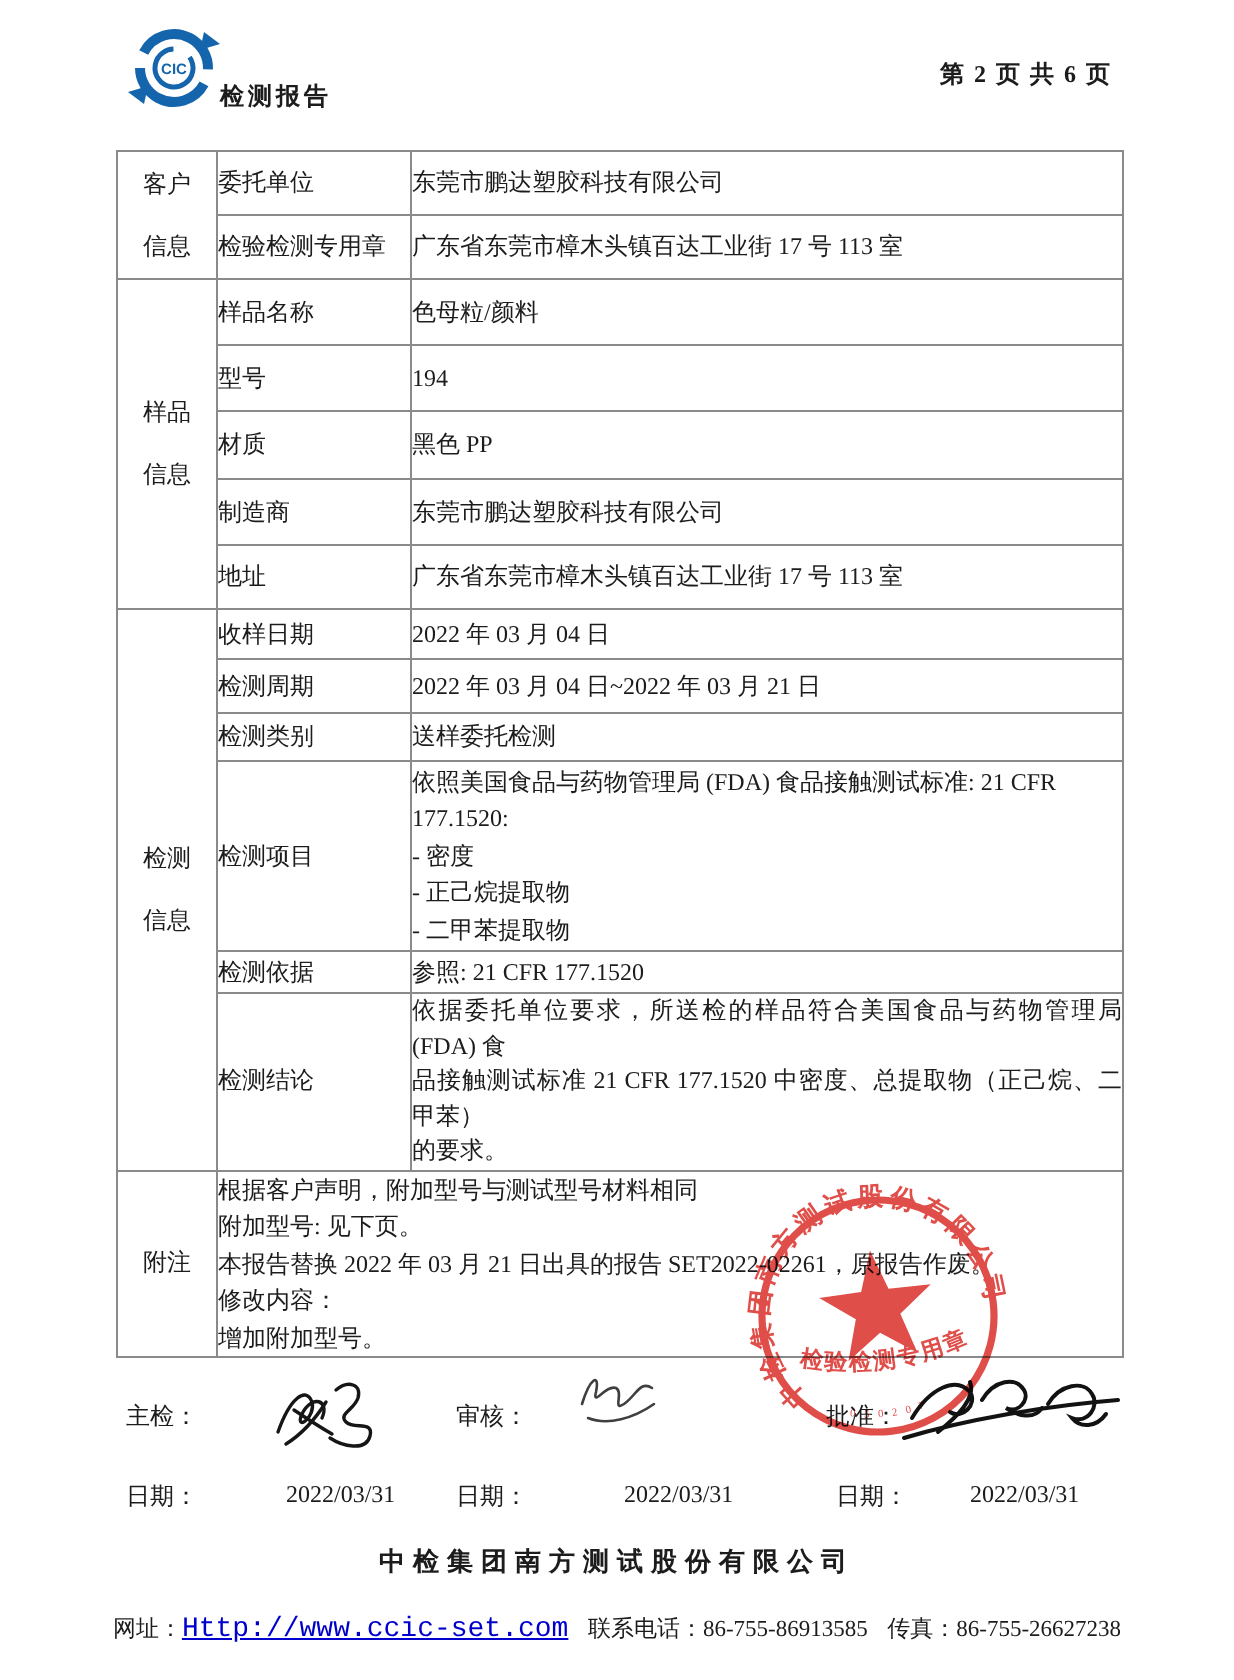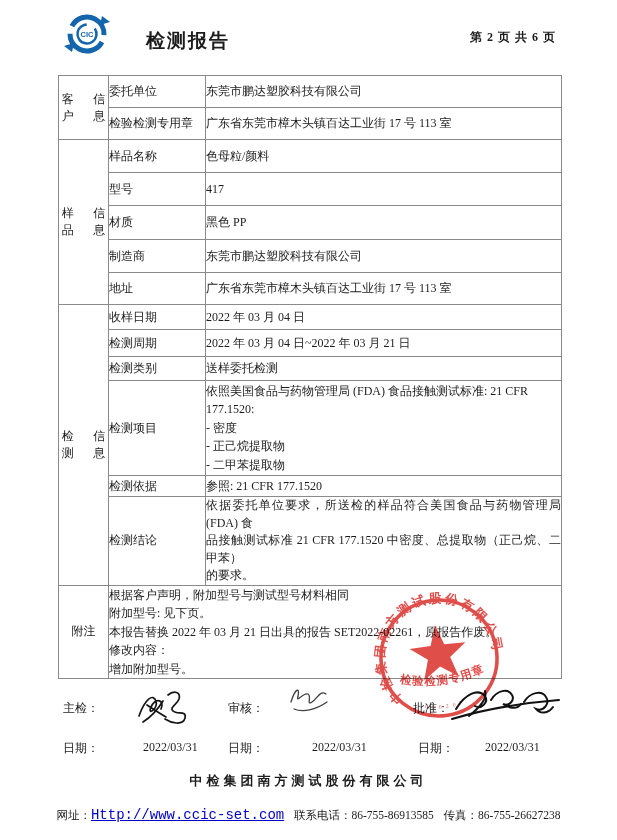--- a/index.html
+++ b/index.html
@@ -4,34 +4,34 @@
 <style>
   html,body{margin:0;padding:0;background:#e8e8e8;}
   .page{
     position:relative;width:617px;height:840px;background:#ffffff;
     margin:0 auto;overflow:hidden;
     font-family:"Liberation Serif","DejaVu Serif",serif;
     color:#1c1c1c;
   }
   .abs{position:absolute;}
   
-  .hdr-title{left:110px;top:28px;font-size:19px;font-weight:bold;letter-spacing:2px;margin-left:36px;}
+  .hdr-title{left:110px;top:40px;font-size:12px;font-weight:bold;letter-spacing:2px;}
   .hdr-no{left:237px;top:29px;font-size:12px;font-weight:bold;}
   .hdr-page{left:470px;top:29px;font-size:12px;font-weight:bold;letter-spacing:1px;}
   
   table.report{
     position:absolute;left:58px;top:75px;width:503px;
     border-collapse:collapse;table-layout:fixed;
   }
   table.report td{
     border:1px solid #8a8a8a;font-size:12px;vertical-align:middle;
     padding:0;overflow:hidden;
   }
   td.group{text-align:center;}
-  td.group .gwrap{display:flex;flex-direction:row;justify-content:center;align-items:center;gap:14px;}
+  td.group .gwrap{display:flex;flex-direction:column;justify-content:center;align-items:center;gap:14px;}
   td.label{padding-left:10px;}
   td.value{padding-left:9px;}
   td.multi{vertical-align:top;padding-top:3px;line-height:18.5px;}
   td.concl{vertical-align:top;padding-top:2px;line-height:17.5px;padding-right:6px;text-align:justify;}
   td.note{vertical-align:top;padding-top:4px;line-height:18.5px;}
   
   .sig-label{font-size:12px;top:700px;}
   .date-label{font-size:12px;top:740px;}
   .date-val{font-size:12px;top:740px;}
   .sigsvg{position:absolute;left:0;top:0;pointer-events:none;}
@@ -89,21 +89,21 @@
         <div class="gwrap">
           <div>样品</div>
           <div>信息</div>
         </div>
       </td>
       <td class="label">样品名称</td>
       <td class="value">色母粒/颜料</td>
     </tr>
     <tr style="height:33px">
       <td class="label">型号</td>
-      <td class="value">417</td>
+      <td class="value">194</td>
     </tr>
     <tr style="height:34px">
       <td class="label">材质</td>
       <td class="value">黑色 PP</td>
     </tr>
     <tr style="height:33px">
       <td class="label">制造商</td>
       <td class="value">东莞市鹏达塑胶科技有限公司</td>
     </tr>
     <tr style="height:32px">

